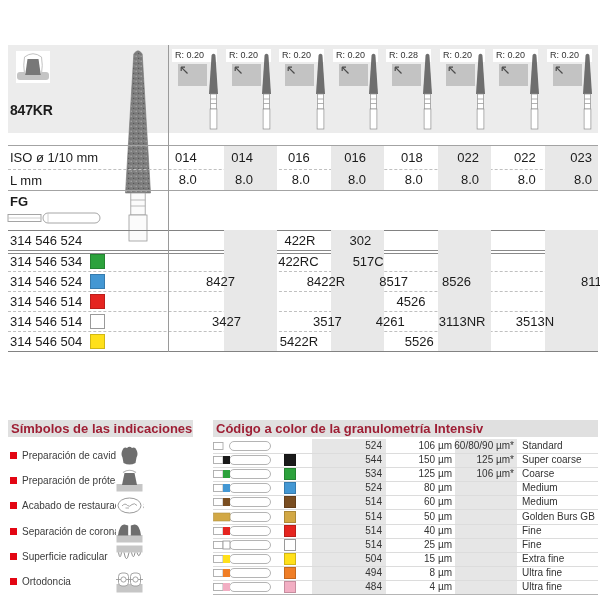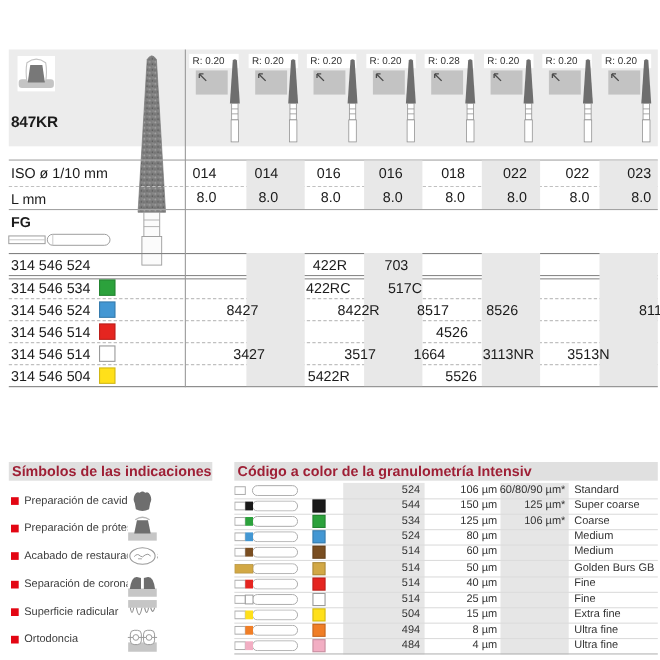--- a/index.html
+++ b/index.html
@@ -273,21 +273,21 @@
       <span class="cell" style="width: 54px;">8.0</span>
       <span class="cell" style="width: 53px;">8.0</span>
       <span class="cell" style="width: 54px;">8.0</span>
       <span class="cell" style="width: 53px;">8.0</span>
     </div>
     <div class="row-label" style="top: 231px; line-height: 19px;">314 546 524</div>
     <div class="cellrow" style="top: 231px; height: 19px; line-height: 19px;">
       <span class="cell" style="width: 54px;"></span>
       <span class="cell" style="width: 53px;"></span>
       <span class="cell" style="width: 54px;">422R</span>
-      <span class="cell" style="width: 53px;">703</span>
+      <span class="cell" style="width: 53px;">302</span>
       <span class="cell" style="width: 54px;"></span>
       <span class="cell" style="width: 53px;"></span>
       <span class="cell" style="width: 54px;"></span>
       <span class="cell" style="width: 53px;"></span>
     </div>
     <div class="row-label" style="top: 252px; line-height: 19px;">314 546 534</div>
     <div class="color-sq" style="top: 254px; background: rgb(44, 162, 60);"></div>
     <div class="cellrow" style="top: 252px; height: 19px; line-height: 19px;">
       <span class="cell" style="width: 54px;"></span>
       <span class="cell" style="width: 53px;"></span>
@@ -322,21 +322,21 @@
       <span class="cell" style="width: 54px;"></span>
       <span class="cell" style="width: 53px;"></span>
     </div>
     <div class="row-label" style="top: 312px; line-height: 19px;">314 546 514</div>
     <div class="color-sq" style="top: 314px; background: rgb(255, 255, 255); border: 1px solid rgb(154, 154, 154);"></div>
     <div class="cellrow" style="top: 312px; height: 19px; line-height: 19px;">
       <span class="cell" style="width: 54px;"></span>
       <span class="cell" style="width: 53px;">3427</span>
       <span class="cell" style="width: 54px;"></span>
       <span class="cell" style="width: 53px;">3517</span>
-      <span class="cell" style="width: 54px;">1664</span>
+      <span class="cell" style="width: 54px;">4261</span>
       <span class="cell" style="width: 53px;">3113NR</span>
       <span class="cell" style="width: 54px;">3513N</span>
       <span class="cell" style="width: 53px;"></span>
     </div>
     <div class="row-label" style="top: 332px; line-height: 19px;">314 546 504</div>
     <div class="color-sq" style="top: 334px; background: rgb(255, 224, 26);"></div>
     <div class="cellrow" style="top: 332px; height: 19px; line-height: 19px;">
       <span class="cell" style="width: 54px;"></span>
       <span class="cell" style="width: 53px;"></span>
       <span class="cell" style="width: 54px;">5422R</span>

